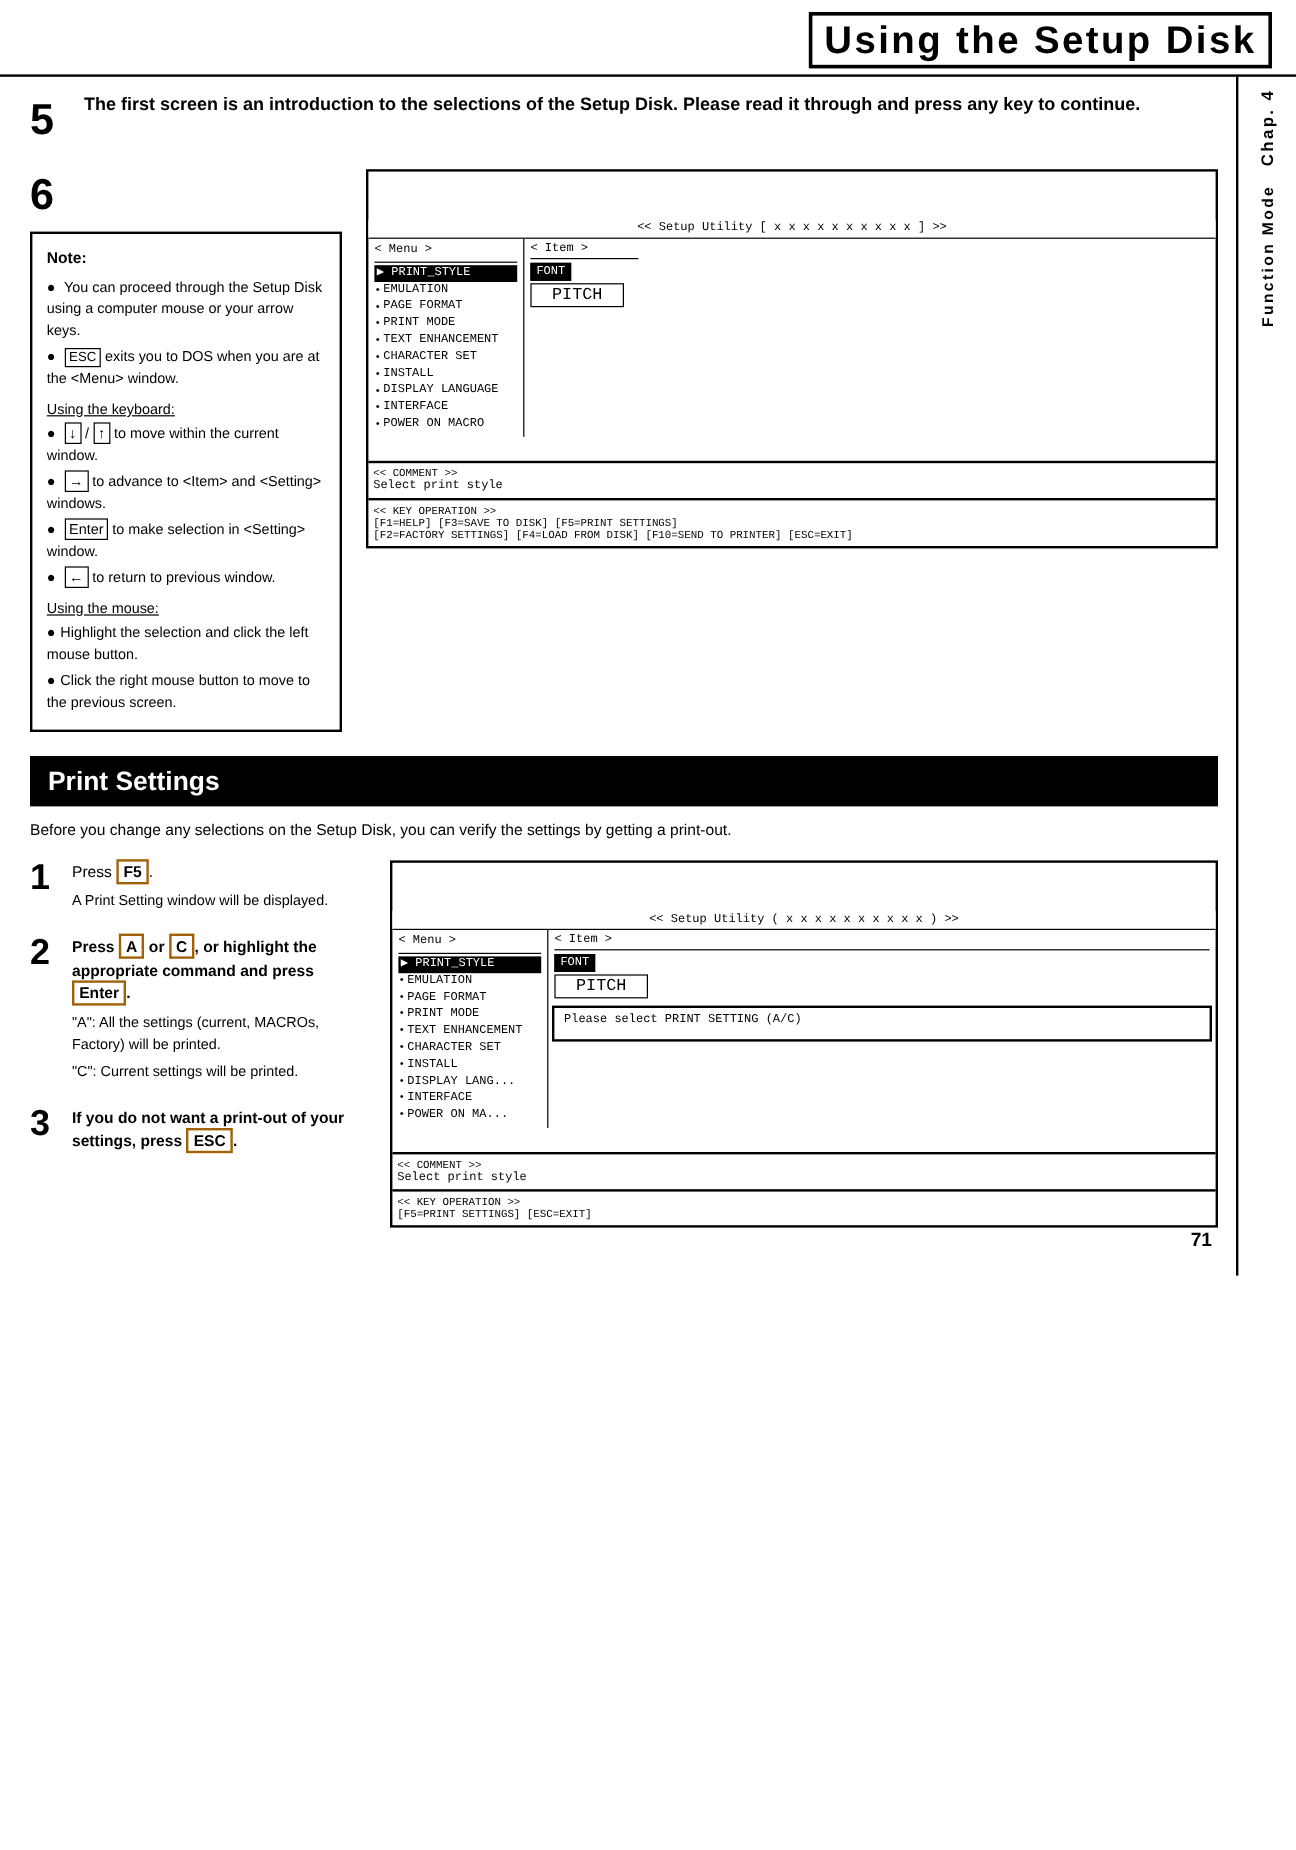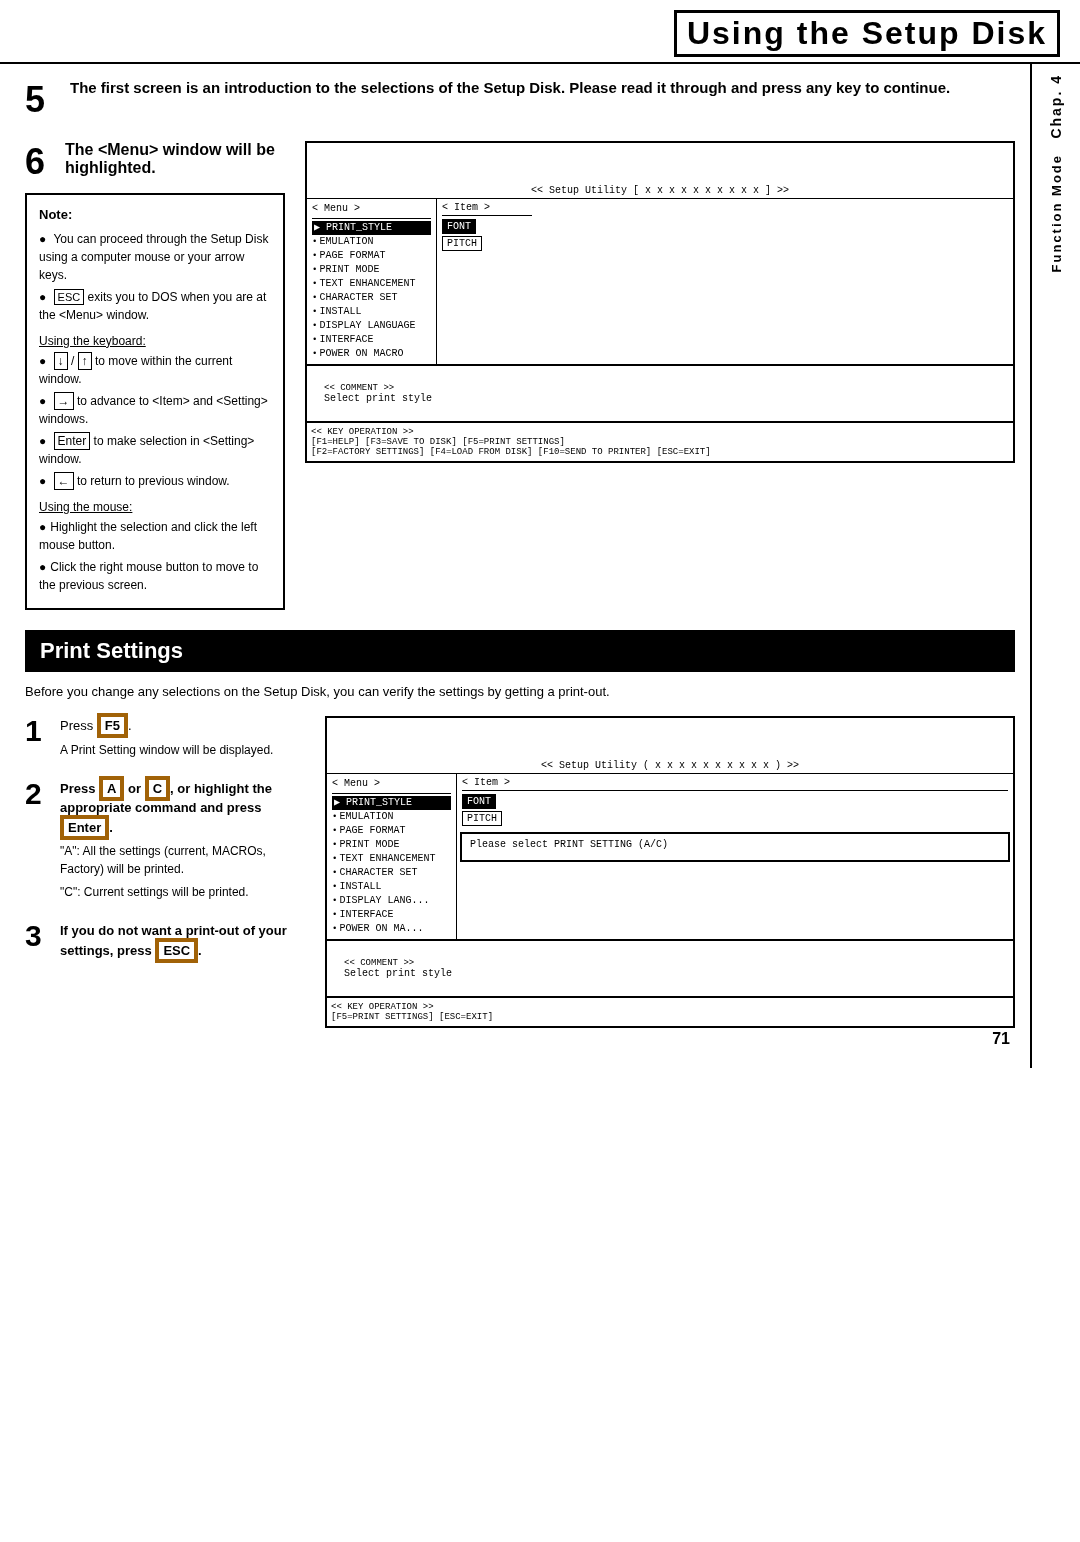--- a/index.html
+++ b/index.html
@@ -157,30 +157,31 @@
     }
     .item-font {
       background: #000;
       color: #fff;
       padding: 1px 4px;
       font-size: 10px;
       display: inline-block;
       border: 1px solid #000;
     }
     .item-pitch {
-      padding: 1px 4px;
-      font-size: 10px;
+      padding: 1px 17px;
+      font-size: 14px;
       border: 1px solid #000;
       display: inline-block;
       margin-top: 2px;
     }
     .comment-section {
       border-top: 2px solid #000;
-      padding: 17px;
-      font-size: 10px;
+      padding: 4px;
+      font-size: 10px;
+      margin-top: 20px;
     }
     .comment-title {
       font-size: 9px;
     }
     .key-op-section {
       border-top: 2px solid #000;
       padding: 4px;
       font-size: 9px;
     }
 
@@ -226,21 +227,21 @@
       line-height: 1;
     }
     .step-content {
       font-size: 13px;
       line-height: 1.5;
     }
     .step-content p {
       margin-bottom: 5px;
     }
     .key-box {
-      border: 4px solid #a16207;
+      border: 2px solid #a16207;
       padding: 1px 4px;
       font-weight: bold;
       font-size: 13px;
       display: inline;
       text-align: center;
     }
     .step-sub-text {
       font-size: 12px;
       margin-top: 5px;
     }
@@ -337,21 +338,20 @@
   <div class="step-5">
     <span class="step-num-large">5</span>
     <p class="step-5-text">The first screen is an introduction to the selections of the Setup Disk. Please read it through and press any key to continue.</p>
   </div>
 
   <div class="step-6-area">
 
     <div class="step-6-left">
       <div class="step-6-header">
         <span class="step-num-large">6</span>
-        <span class="step-6-title">The &lt;Menu&gt; window will be highlighted.</span>
       </div>
 
       <div class="note-box">
         <div class="note-title">Note:</div>
         <ul>
           <li>
             <span>You can proceed through the Setup Disk using a computer mouse or your arrow keys.</span>
           </li>
           <li>
             <span>

